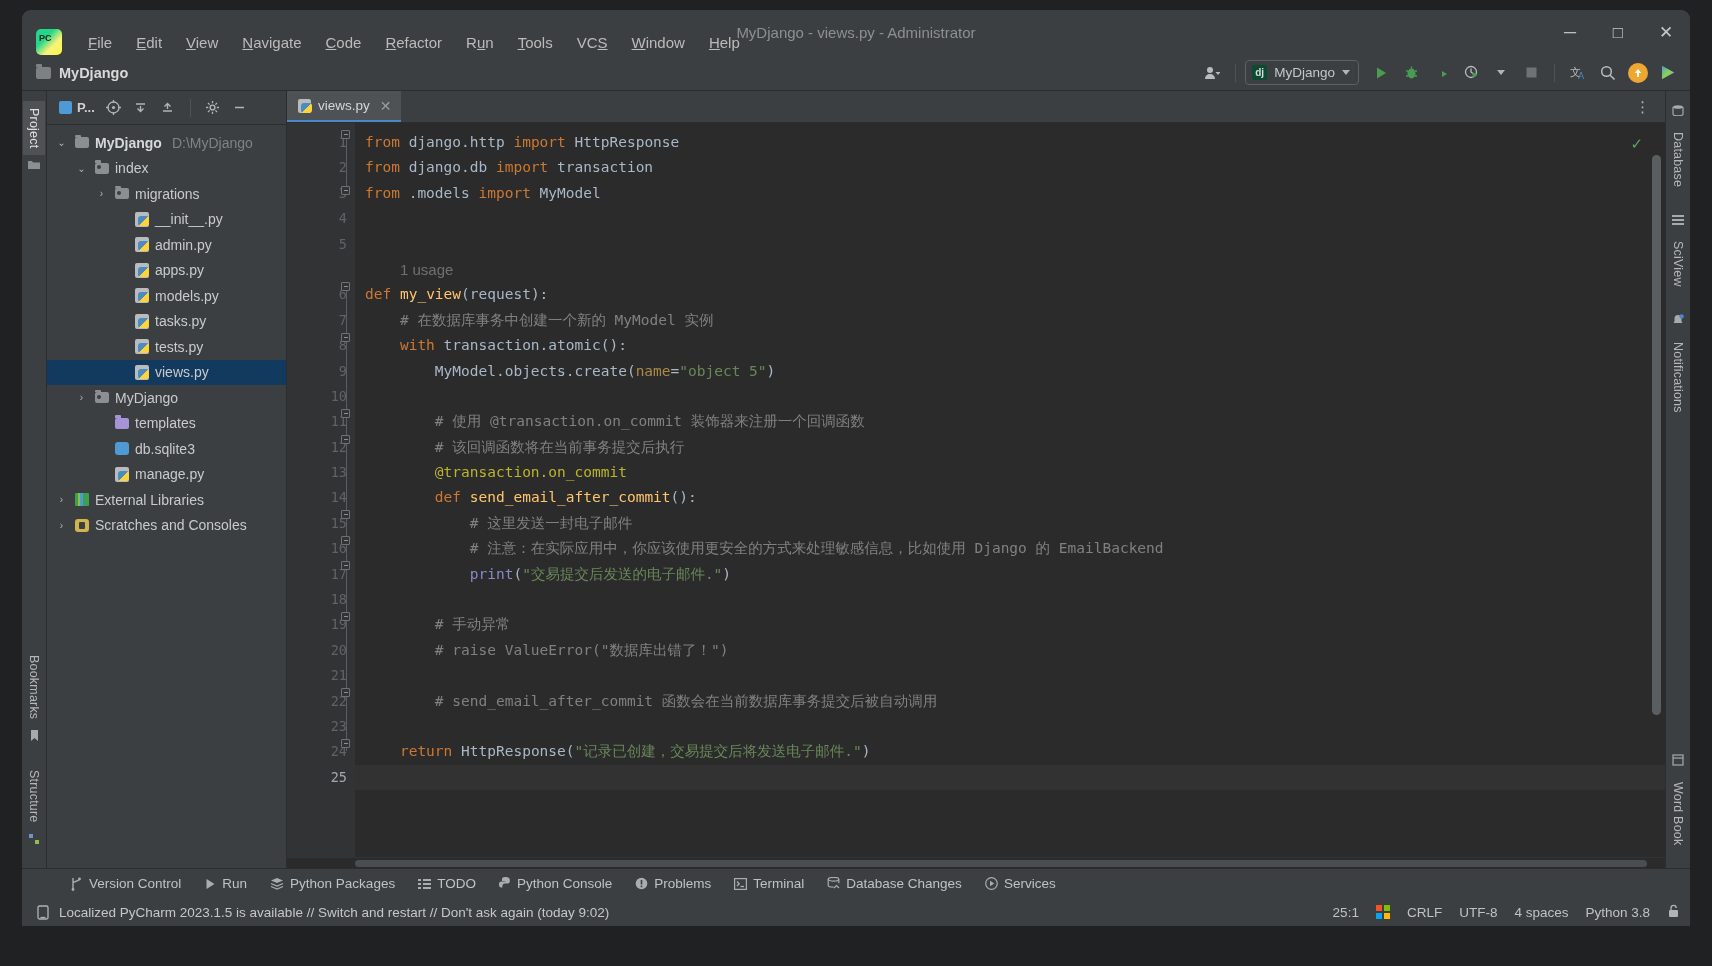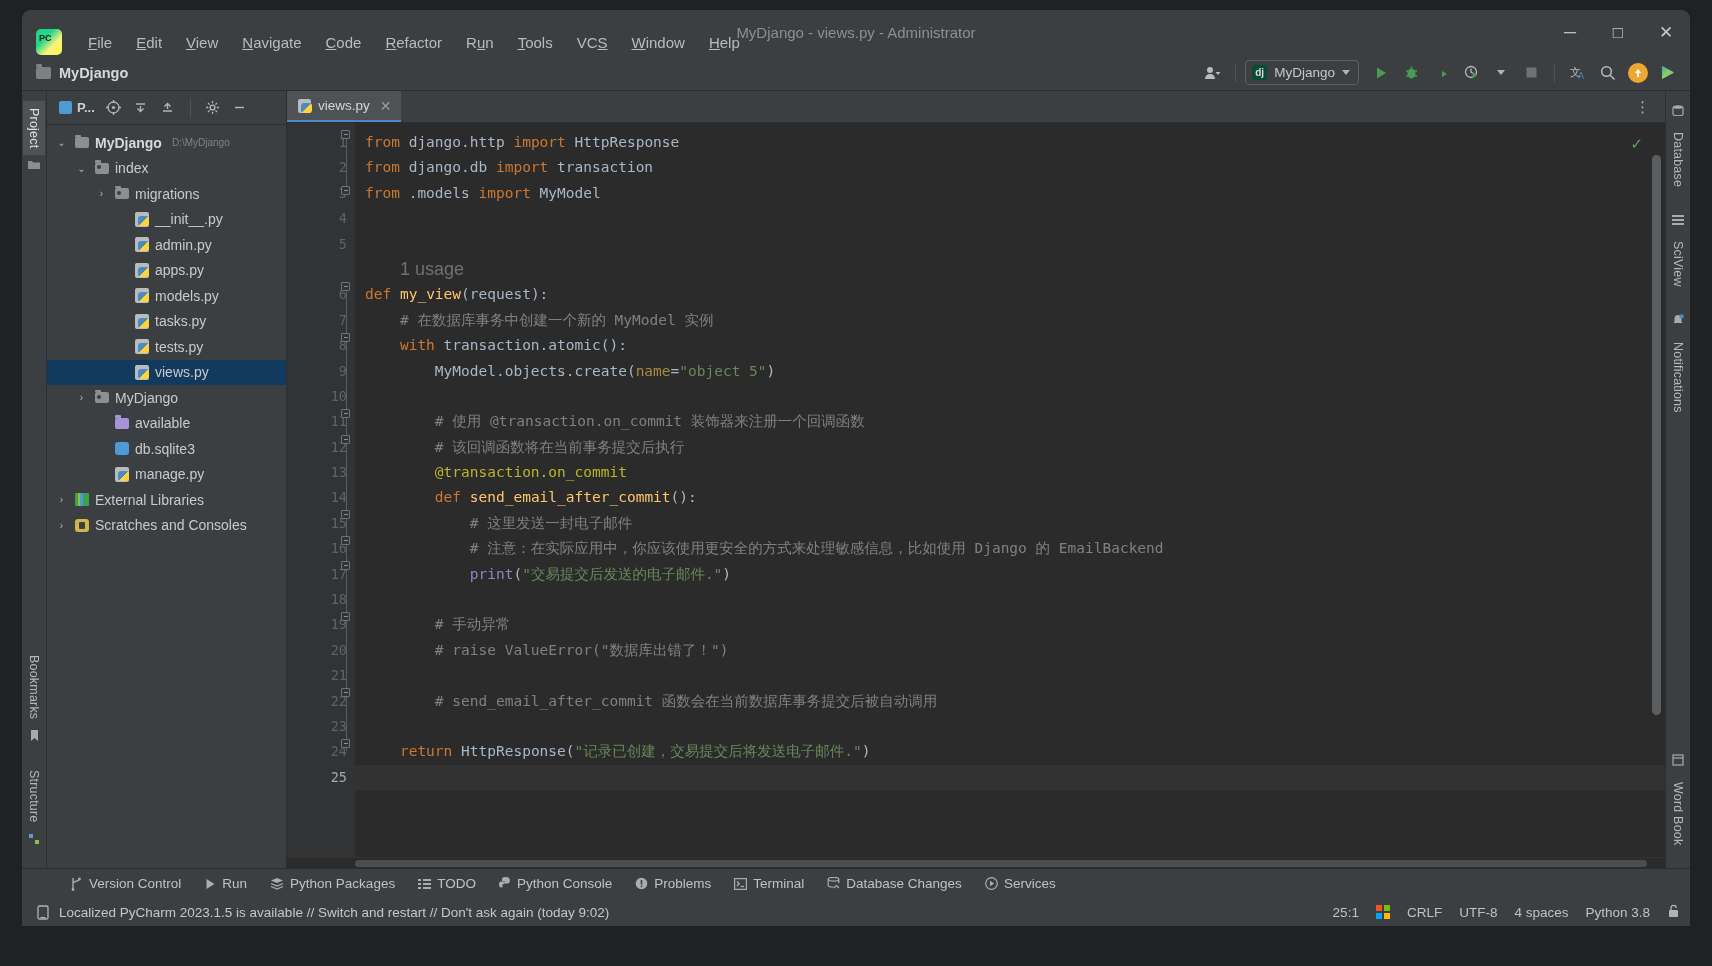--- a/index.html
+++ b/index.html
@@ -168,21 +168,21 @@
   }
   .db-ico { width: 14px; height: 13px; background: #4e9ad4; border-radius: 3px; }
   .lib-ico {
     width: 14px; height: 13px;
     background: repeating-linear-gradient(90deg,#3ca14f 0 3px,#8fbf4a 3px 5px,#4e9ad4 5px 8px,#3ca14f 8px 11px);
     border-radius: 1px;
   }
   .scr-ico { width: 14px; height: 13px; border-radius: 3px; background: #d0b44c; position:relative; }
   .scr-ico::after { content:""; position:absolute; left:4px; top:3px; width:6px; height:7px; background:#3c3f41; border-radius:1px; }
   .rowlabel-bold { font-weight: bold; color: #d6d8da; }
-  .rowpath { color: #7f8386; font-size: 10px; margin-left: 5px; }
+  .rowpath { color: #7f8386; font-size: 14px; margin-left: 5px; }
 
   
   .editor { flex: 1; display: flex; flex-direction: column; min-width: 0; background: #2b2b2b; }
   .tabstrip {
     height: 32px; flex: 0 0 32px; background: #3c3f41; display: flex;
     align-items: stretch; border-bottom: 1px solid #2b2d2e;
   }
   .tab {
     display: flex; align-items: center; gap: 7px; padding: 0 9px 0 11px;
     background: #4e5254; border-bottom: 2px solid #4a88c7;
@@ -220,21 +220,21 @@
   }
   .code-scroll { flex: 1; position: relative; overflow: hidden; padding-top: 7px; }
   .cline {
     height: 25.4px; line-height: 25.4px; white-space: pre;
     font-family: "DejaVu Sans Mono", monospace; font-size: 14.5px;
     padding-left: 10px; color: #a9b7c6;
   }
   .cline.cur { background: #323232; }
   .usage-hint {
     height: 25.4px; line-height: 25.4px; padding-left: 45px;
-    color: #6e7174; font-size: 18px; font-family: "Liberation Sans", sans-serif;
+    color: #6e7174; font-size: 15px; font-family: "Liberation Sans", sans-serif;
   }
   .kw   { color: #cc7832; }
   .fn   { color: #ffc66d; }
   .cls  { color: #a9b7c6; }
   .str  { color: #6a8759; }
   .cmt  { color: #808080; }
   .dec  { color: #bbb529; }
   .parm { color: #aa8a44; }
   .pyfn { color: #8888c6; }
 
@@ -535,21 +535,21 @@
             <span class="ico">
               <span class="fold-mod"></span>
             </span>
             <span class="">MyDjango</span>
           </div>
           <div class="row" style="padding-left: 48px;">
             <span class="arrow"></span>
             <span class="ico">
               <span class="fold-purple"></span>
             </span>
-            <span class="">available</span>
+            <span class="">templates</span>
           </div>
           <div class="row" style="padding-left: 48px;">
             <span class="arrow"></span>
             <span class="ico">
               <span class="db-ico"></span>
             </span>
             <span class="">db.sqlite3</span>
           </div>
           <div class="row" style="padding-left: 48px;">
             <span class="arrow"></span>

